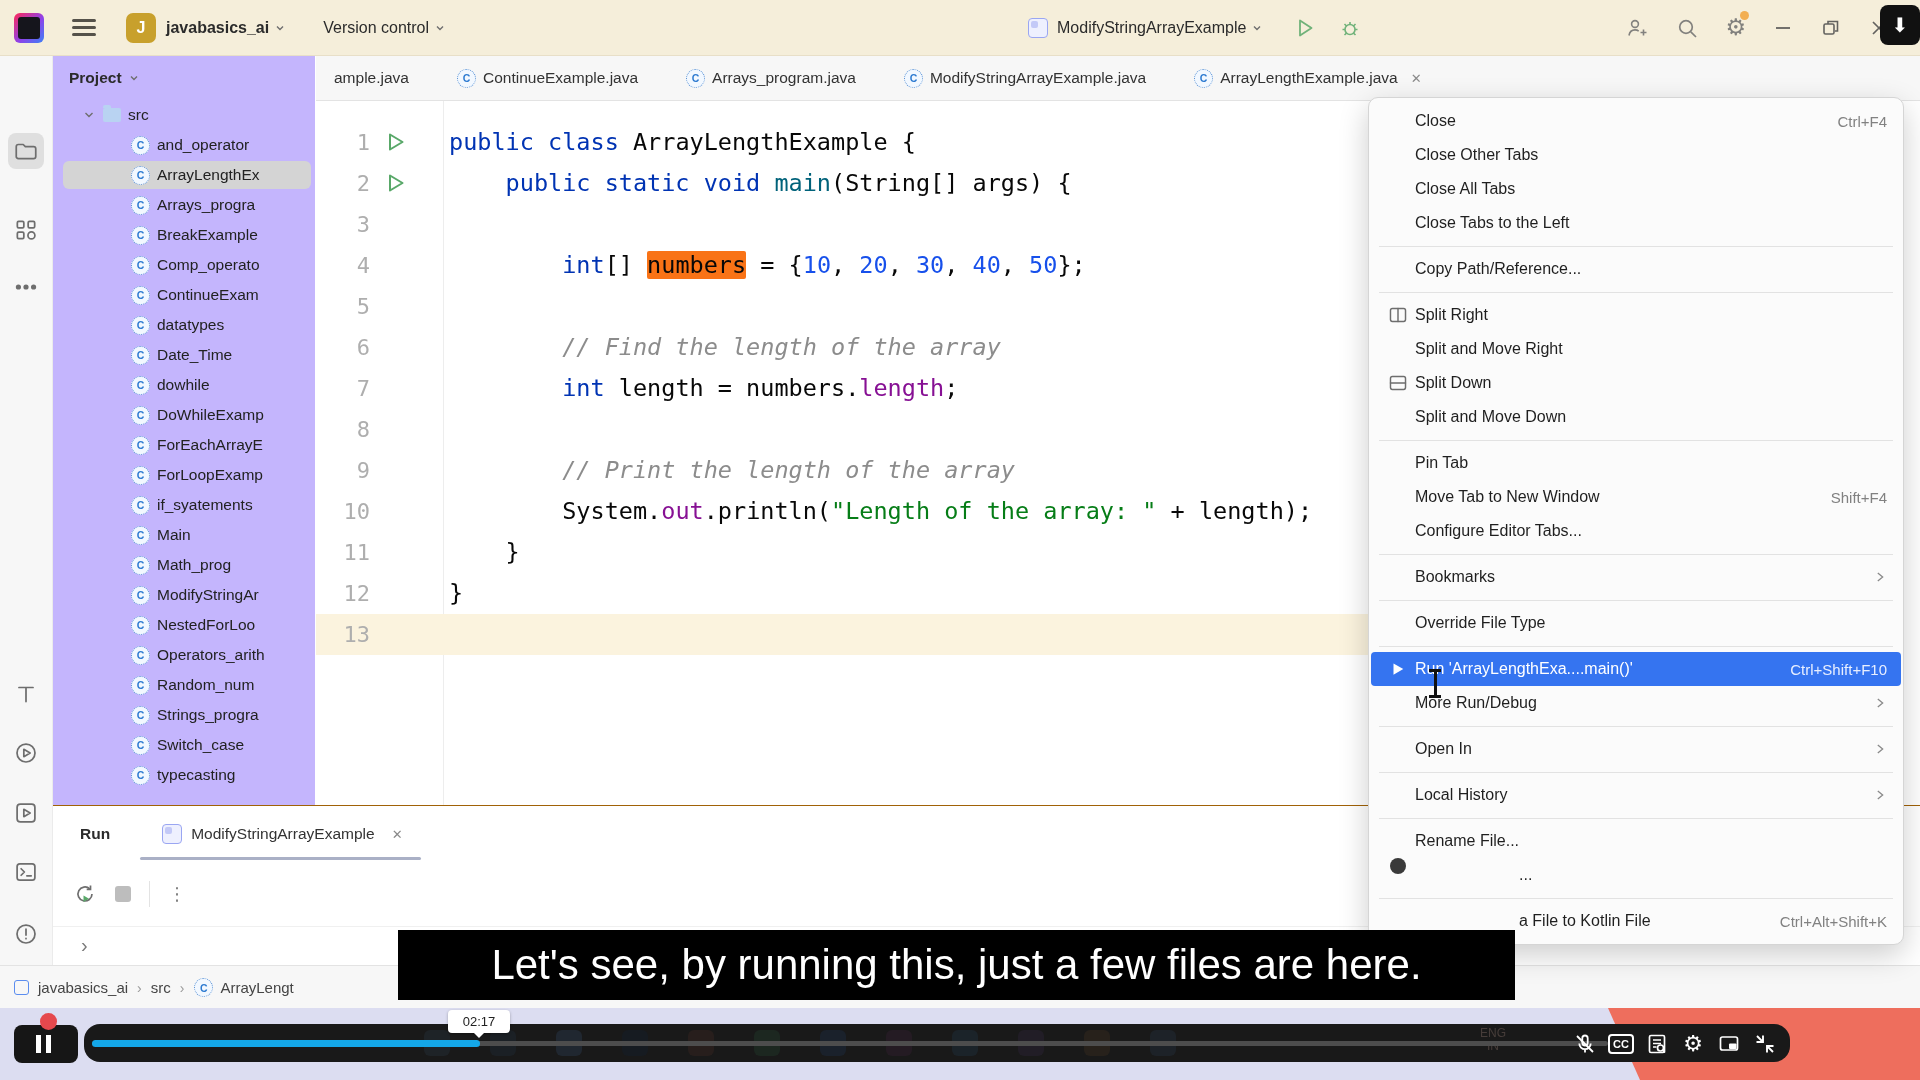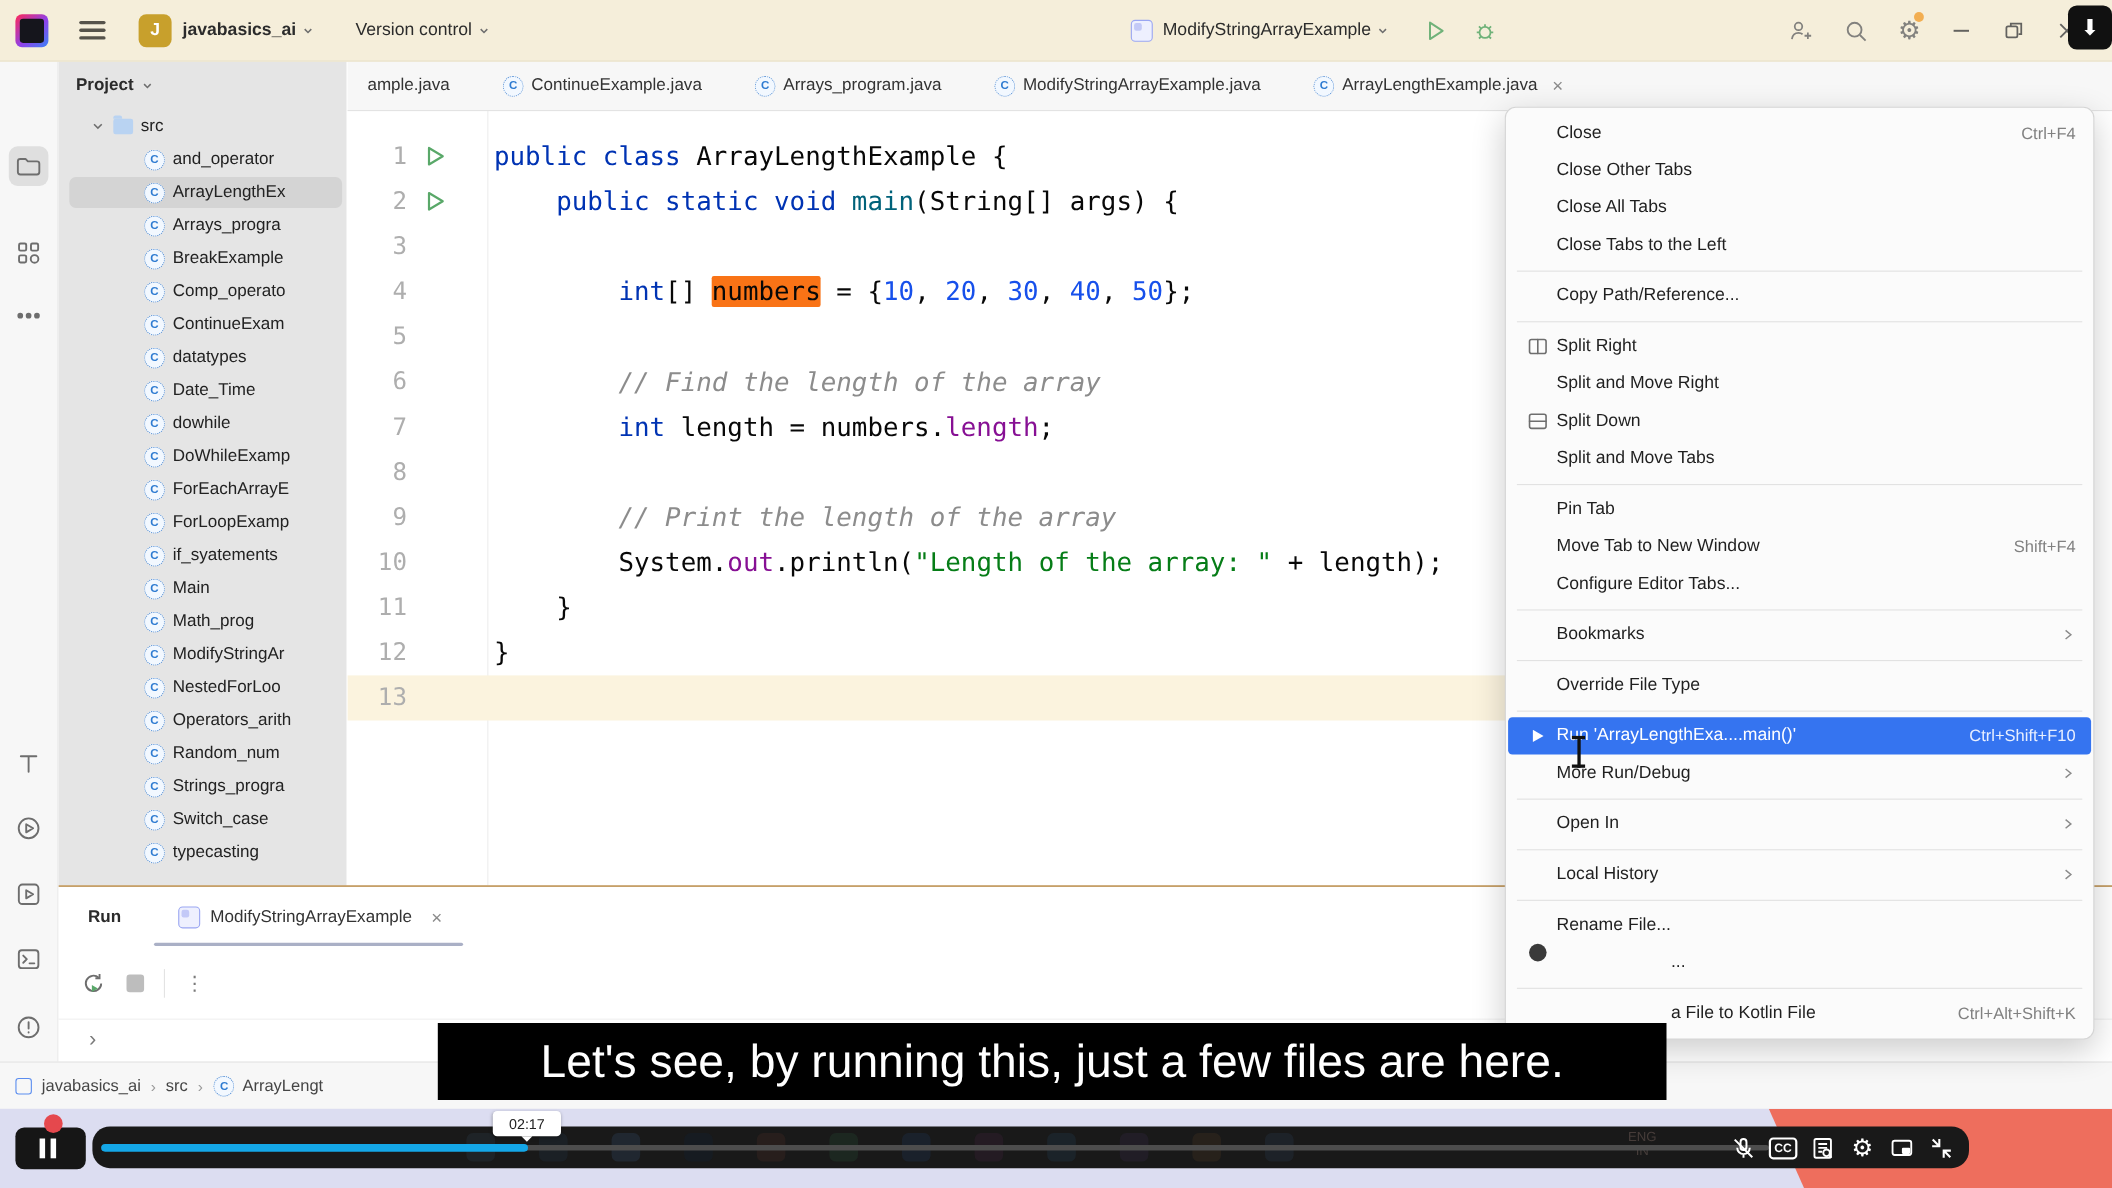--- a/index.html
+++ b/index.html
@@ -26,21 +26,21 @@
   .tbicon{opacity:.85;cursor:pointer;position:relative;}
   .gear-dot{position:absolute;right:-3px;top:-3px;width:9px;height:9px;border-radius:50%;background:#f2a33a;}
   #dl-overlay{position:absolute;right:0;top:5px;width:40px;height:40px;background:#111;border-radius:8px;
               z-index:90;display:flex;align-items:center;justify-content:center;color:#fff;font-size:20px;}
   
   #stripe{position:absolute;left:0;top:56px;width:52px;height:952px;background:#f7f7f7;border-right:1px solid #ebebeb;z-index:5;}
   .stripe-ico{position:absolute;left:8px;width:36px;height:36px;border-radius:8px;display:flex;
               align-items:center;justify-content:center;cursor:pointer;}
   .stripe-ico.sel{background:#dfdfdf;}
   
-  #projpanel{position:absolute;left:53px;top:56px;width:262px;height:749px;background:#e5e5e5;z-index:4;overflow:hidden;}
+  #projpanel{position:absolute;left:53px;top:56px;width:262px;height:749px;background:#c4b5fd;z-index:4;overflow:hidden;}
   #proj-header{height:44px;display:flex;align-items:center;font-size:15.5px;font-weight:700;color:#2b2b2b;padding-left:16px;gap:7px;}
   .tree{position:relative;font-size:15.5px;color:#222;}
   .tree-row{height:30px;display:flex;align-items:center;cursor:pointer;position:relative;}
   .tree-row.sel::before{content:"";position:absolute;left:10px;right:4px;top:1px;bottom:1px;background:#d4d4d4;border-radius:6px;}
   .tree-row>*{position:relative;}
   .cls-ico{width:17px;height:17px;border-radius:50%;border:1.6px dotted #5b93d6;color:#2e7bd1;background:#f2f8ff;
            font-size:10.5px;font-weight:700;display:flex;align-items:center;justify-content:center;margin-right:7px;flex:0 0 auto;}
   .folder-ico{width:18px;height:14px;background:#b9d3f2;border-radius:2px;position:relative;margin-right:7px;}
   .folder-ico::before{content:"";position:absolute;top:-3px;left:0;width:8px;height:3px;background:#b9d3f2;border-radius:2px 2px 0 0;}
   
@@ -532,21 +532,21 @@
         <span class="ico">
           <svg width="26" height="26" viewBox="0 0 24 24" fill="none" stroke="#6e6e6e" stroke-width="1.6" stroke-linecap="round" stroke-linejoin="round">
             <rect x="3.8" y="5" width="16.4" height="14" rx="2"></rect>
             <path d="M3.8 12h16.4"></path>
           </svg>
         </span>
         <span class="lbl">Split Down</span>
       </div>
       <div class="mi">
         <span class="ico"></span>
-        <span class="lbl">Split and Move Tabs</span>
+        <span class="lbl">Split and Move Down</span>
       </div>
       <div class="msep"></div>
       <div class="mi">
         <span class="ico"></span>
         <span class="lbl">Pin Tab</span>
       </div>
       <div class="mi">
         <span class="ico"></span>
         <span class="lbl">Move Tab to New Window</span>
         <span class="sc">Shift+F4</span>

